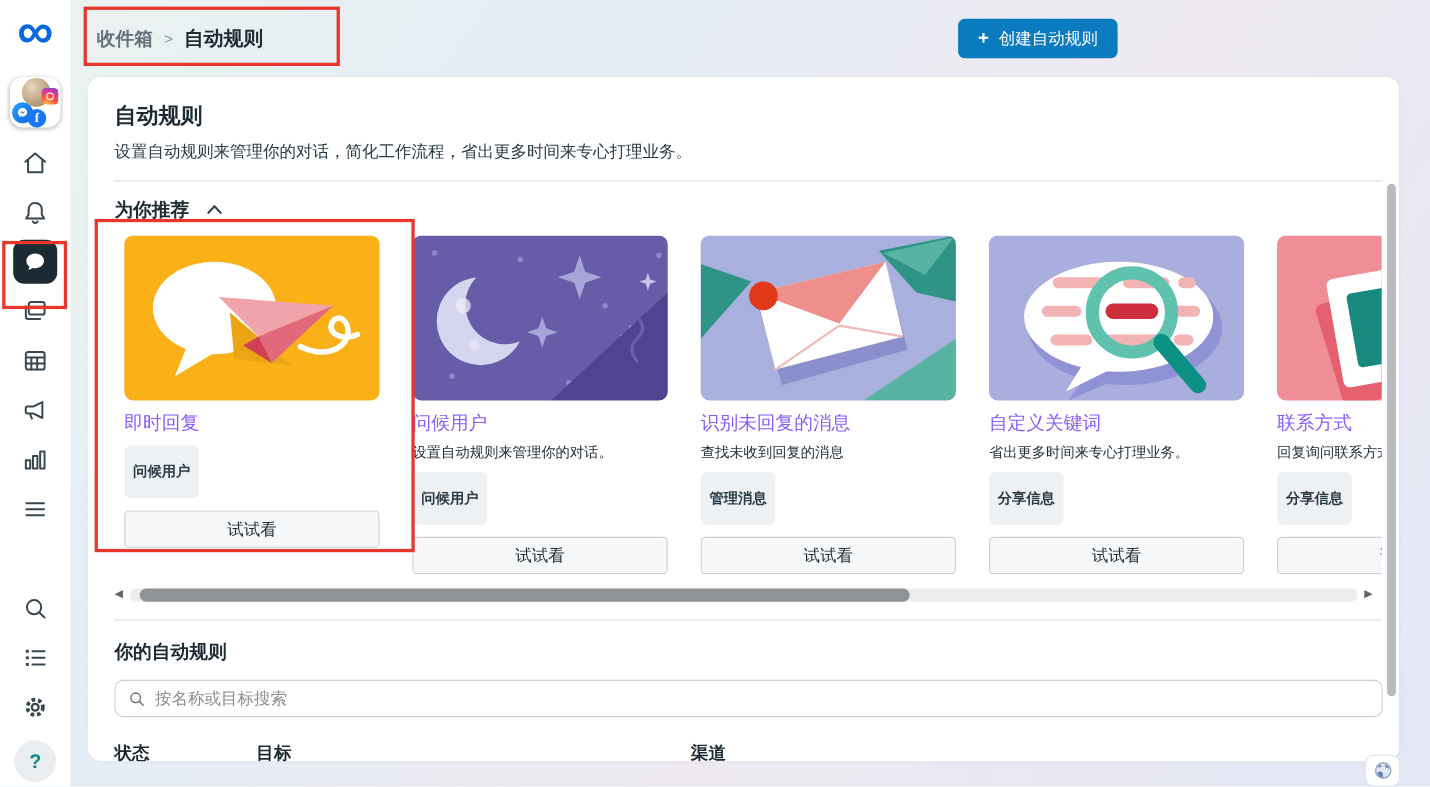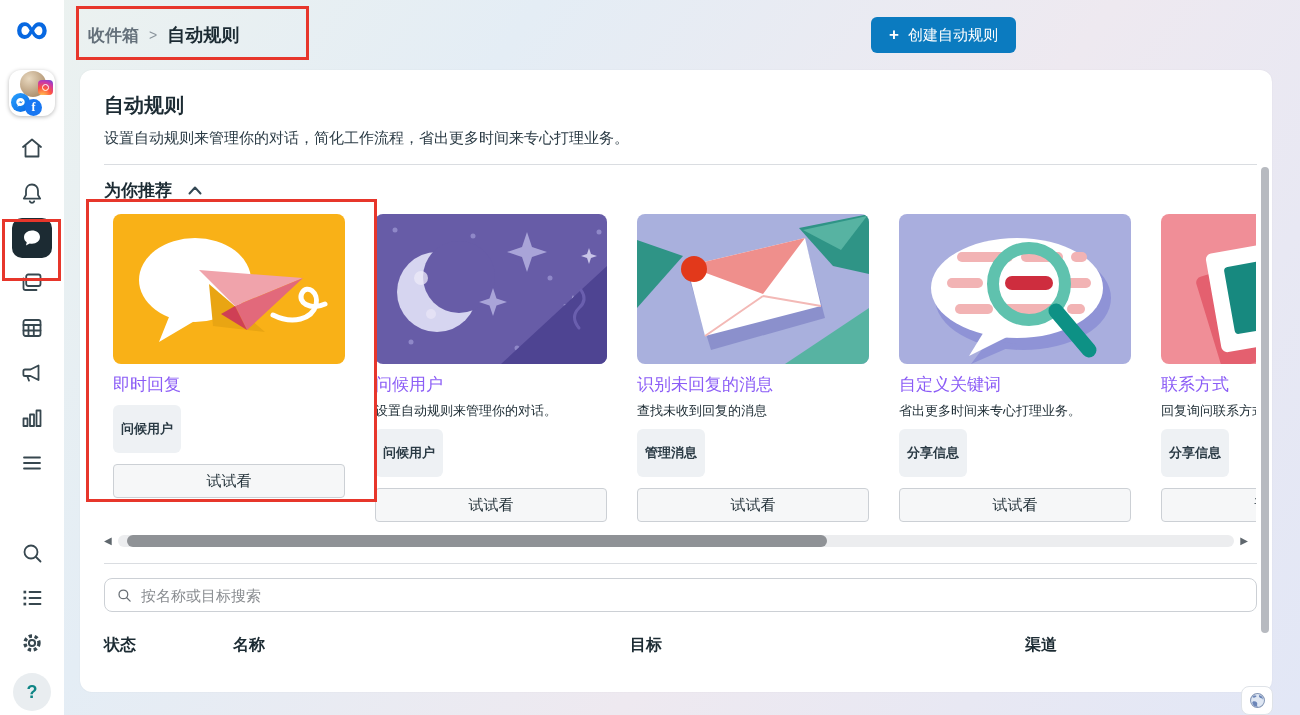--- a/index.html
+++ b/index.html
@@ -328,32 +328,32 @@
 
     <div class="hscroll">
       <span class="hs-arrow">◀</span>
       <div class="hs-track">
         <div class="hs-thumb"></div>
       </div>
       <span class="hs-arrow">▶</span>
     </div>
 
     <hr class="divider">
+    <div class="your-title">你的自动规则</div>
 
     <div class="search-box">
       <svg width="15" height="15" viewBox="0 0 20 20">
           <circle cx="8.5" cy="8.5" r="5.8" fill="none" stroke="#6a7076" stroke-width="1.7"></circle>
           <path d="M13 13l4.5 4.5" stroke="#6a7076" stroke-width="1.7" stroke-linecap="round"></path>
         </svg>
       <input type="text" placeholder="按名称或目标搜索" style="">
     </div>
 
     <div class="table-head">
       <span class="th-status">状态</span>
-      <span class="th-name">名称</span>
       <span class="th-goal">目标</span>
       <span class="th-channel">渠道</span>
     </div>
   </div>
   <div class="vscroll"></div>
 </div>
 
 <div class="anno anno-breadcrumb" style="border-color: rgb(231, 54, 43);"></div>
 <div class="anno anno-chat" style="border-color: rgb(231, 54, 43);"></div>
 <div class="anno anno-card" style="border-color: rgb(231, 54, 43);"></div>

